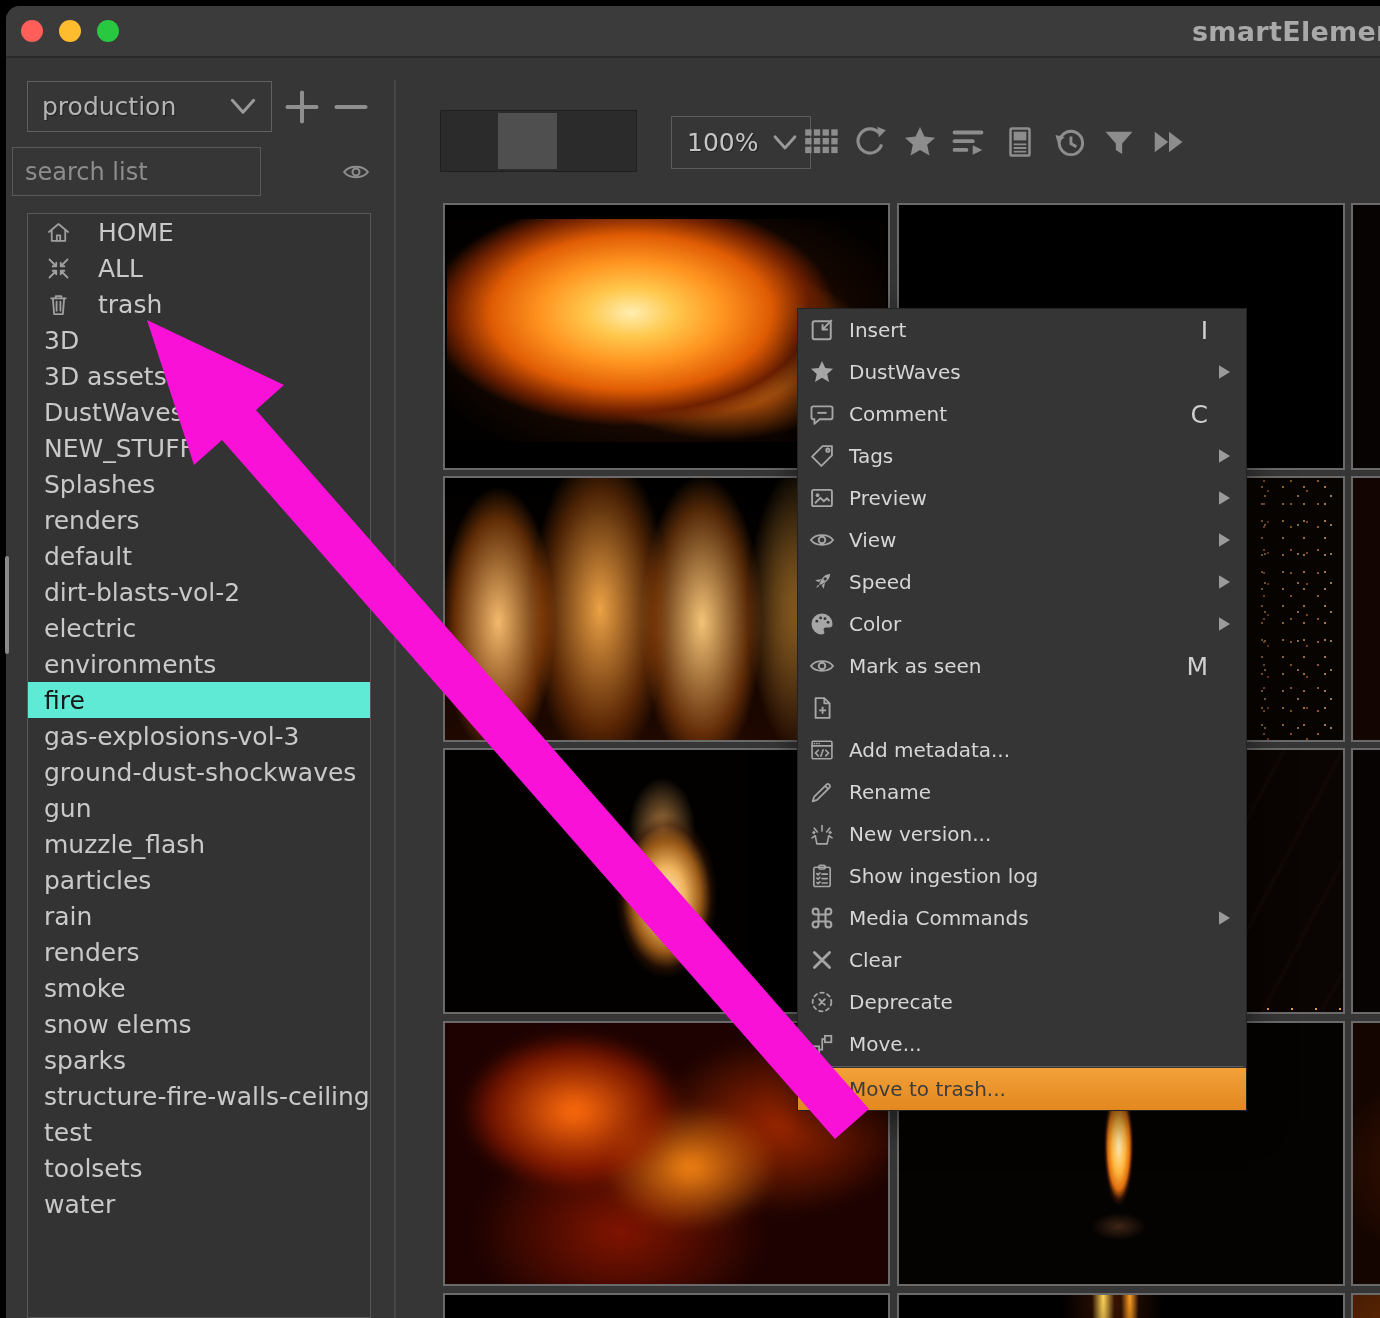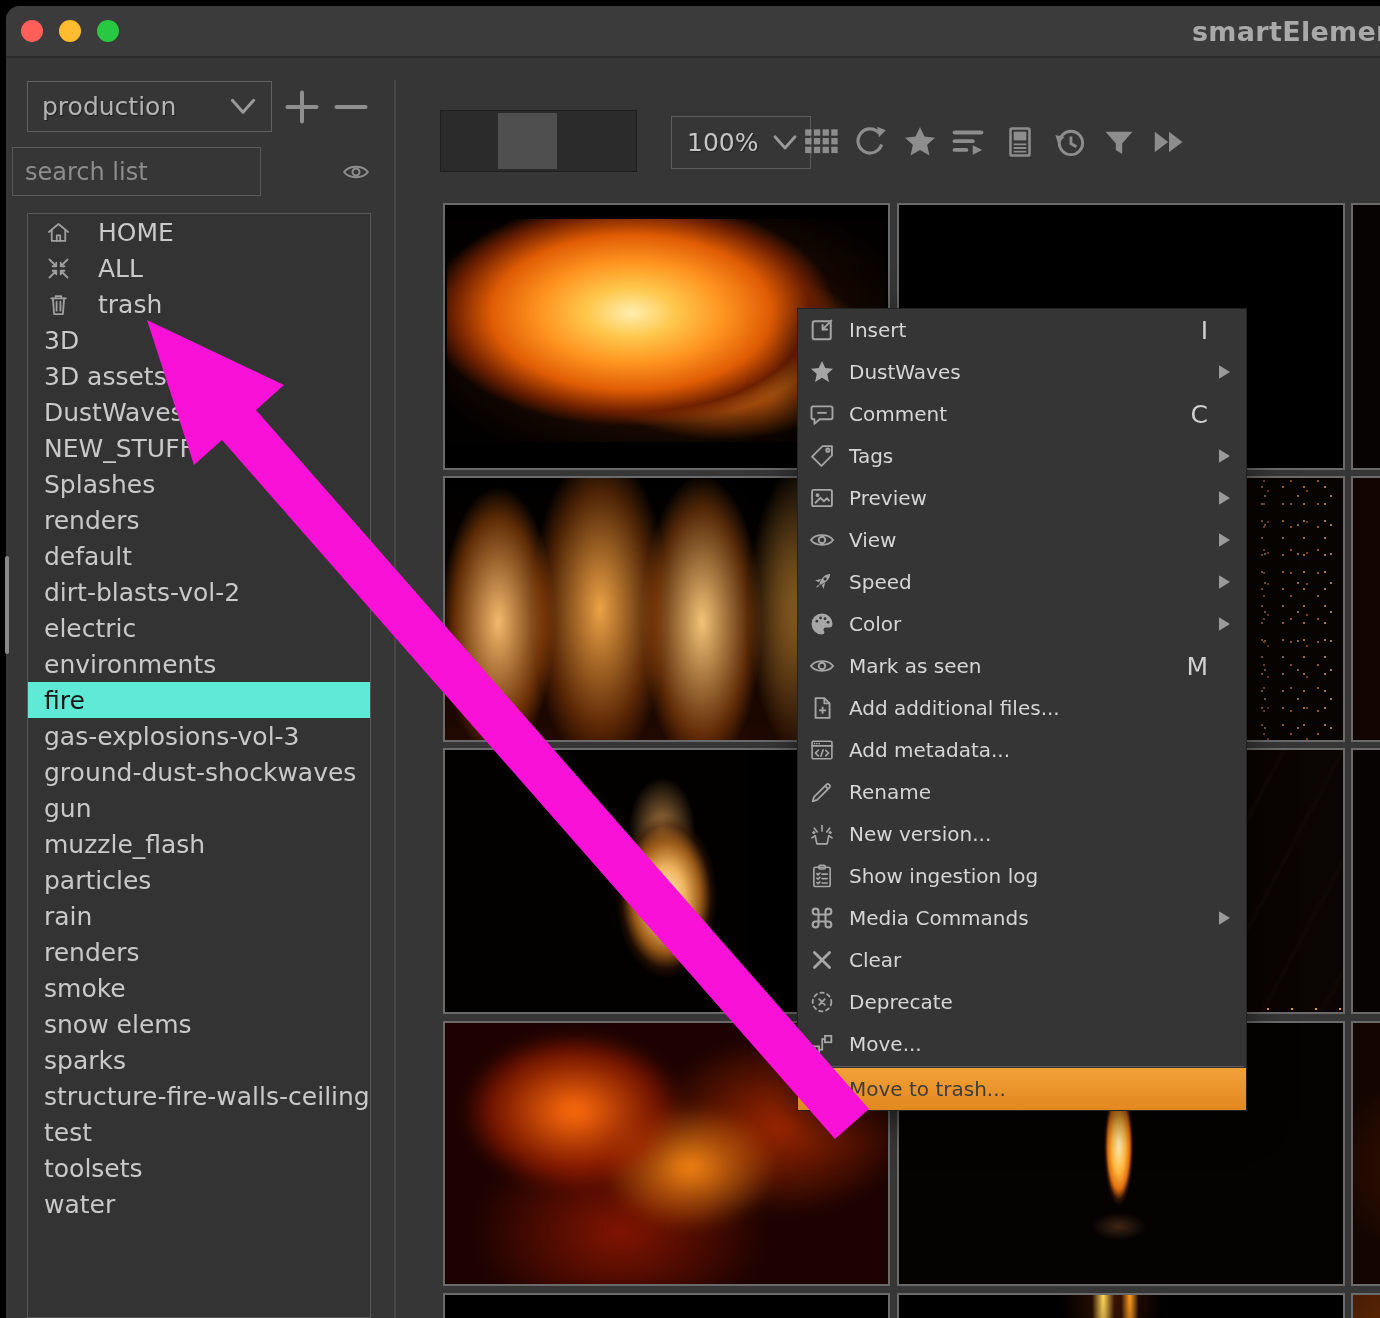--- a/index.html
+++ b/index.html
@@ -620,21 +620,20 @@
           <use href="#i-eye"></use>
         </svg>
         <span class="m-label">Mark as seen</span>
         <span class="mspace"></span>
         <span class="mkey">M</span>
       </div>
       <div class="menu-row">
         <svg class="m-ic" viewBox="0 0 24 24">
           <use href="#i-file-plus"></use>
         </svg>
-        <span class="m-label">Add additional files...</span>
         <span class="mspace"></span>
       </div>
       <div class="menu-row">
         <svg class="m-ic" viewBox="0 0 24 24">
           <use href="#i-metadata"></use>
         </svg>
         <span class="m-label">Add metadata...</span>
         <span class="mspace"></span>
       </div>
       <div class="menu-row">

